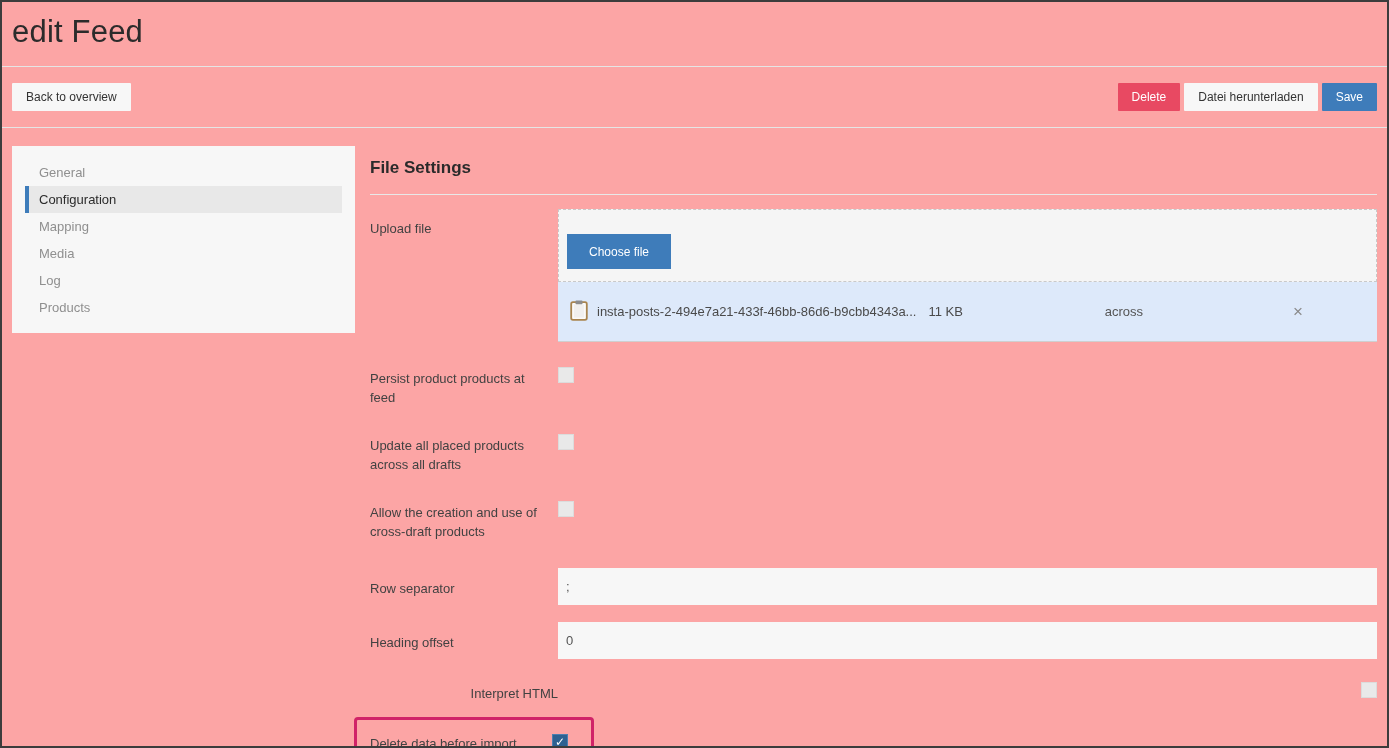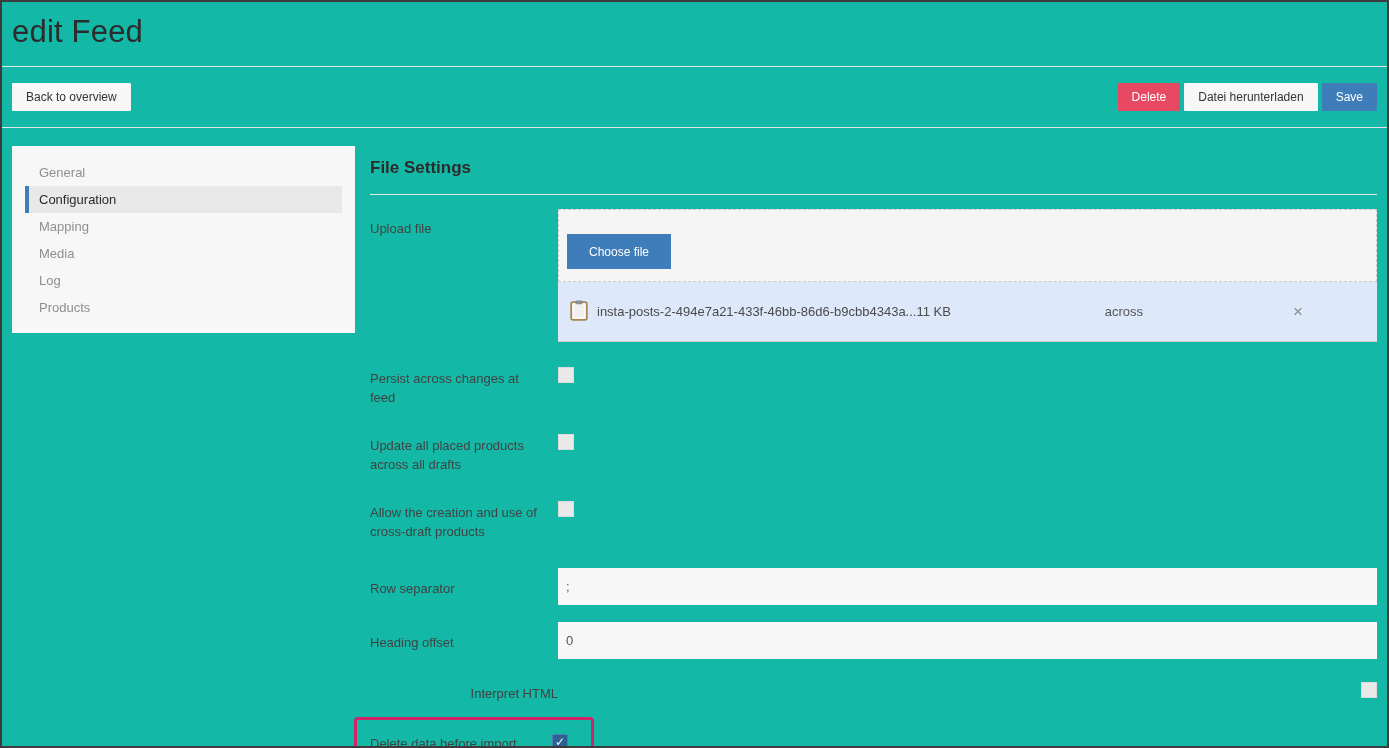--- a/index.html
+++ b/index.html
@@ -4,21 +4,21 @@
 <style>
   * { margin: 0; padding: 0; box-sizing: border-box; }
   body {
     font-family: "Liberation Sans", "DejaVu Sans", sans-serif;
     background: #fff;
     color: #2b2b2b;
   }
   .frame {
     width: 1389px; height: 748px;
     border: 2px solid #3c3c3c;
-    background: #14b8a6;
+    background: #fca5a5;
     overflow: hidden;
   }
   
   .header { padding: 12px 10px 16px 10px; border-bottom: 1px solid #e5e5e5; }
   .page-title { font-size: 31px; font-weight: 400; color: #2b2b2b; letter-spacing: 0.2px; }
   
   .toolbar {
     display: flex; justify-content: space-between; align-items: center;
     padding: 16px 10px; border-bottom: 1px solid #e5e5e5;
   }
@@ -67,21 +67,21 @@
     margin-top: 13px; height: 35px; padding: 0 22px;
     background: #3e7cba; color: #fff; font-size: 12px; border: none;
     cursor: pointer; font-family: inherit;
   }
   .file-row {
     display: flex; align-items: center; height: 60px;
     background: #dde9fa; border-bottom: 1px solid #cfcfcf;
     padding: 0 12px; font-size: 13px; color: #4a4a4a;
   }
   .file-name { margin-left: 9px; }
-  .file-size { margin-left: 0; }
+  .file-size { margin-left: 12px; }
   .file-status { margin-left: auto; margin-right: 150px; color: #555; }
   .file-remove {
     color: #8a8a8a; font-size: 17px; cursor: pointer; line-height: 1;
     margin-right: 62px;
   }
   
   .row-check { margin-bottom: 27px; }
   .checkbox {
     width: 16px; height: 16px; background: #e9e9e9;
     border: 1px solid #dcdcdc; display: inline-flex;
@@ -165,21 +165,21 @@
             <span class="file-name">insta-posts-2-494e7a21-433f-46bb-86d6-b9cbb4343a...</span>
             <span class="file-size">11 KB</span>
             <span class="file-status">across</span>
             <span class="file-remove">×</span>
           </div>
         </div>
       </div>
 
       <div class="row row-check">
         <div class="row-label">
-          <span>Persist across changes at feed</span>
+          <span>Persist product products at feed</span>
         </div>
         <div class="row-control">
           <span class="checkbox"></span>
         </div>
       </div>
 
       <div class="row row-check">
         <div class="row-label">
           <span>Update all placed products across all drafts</span>
         </div>

